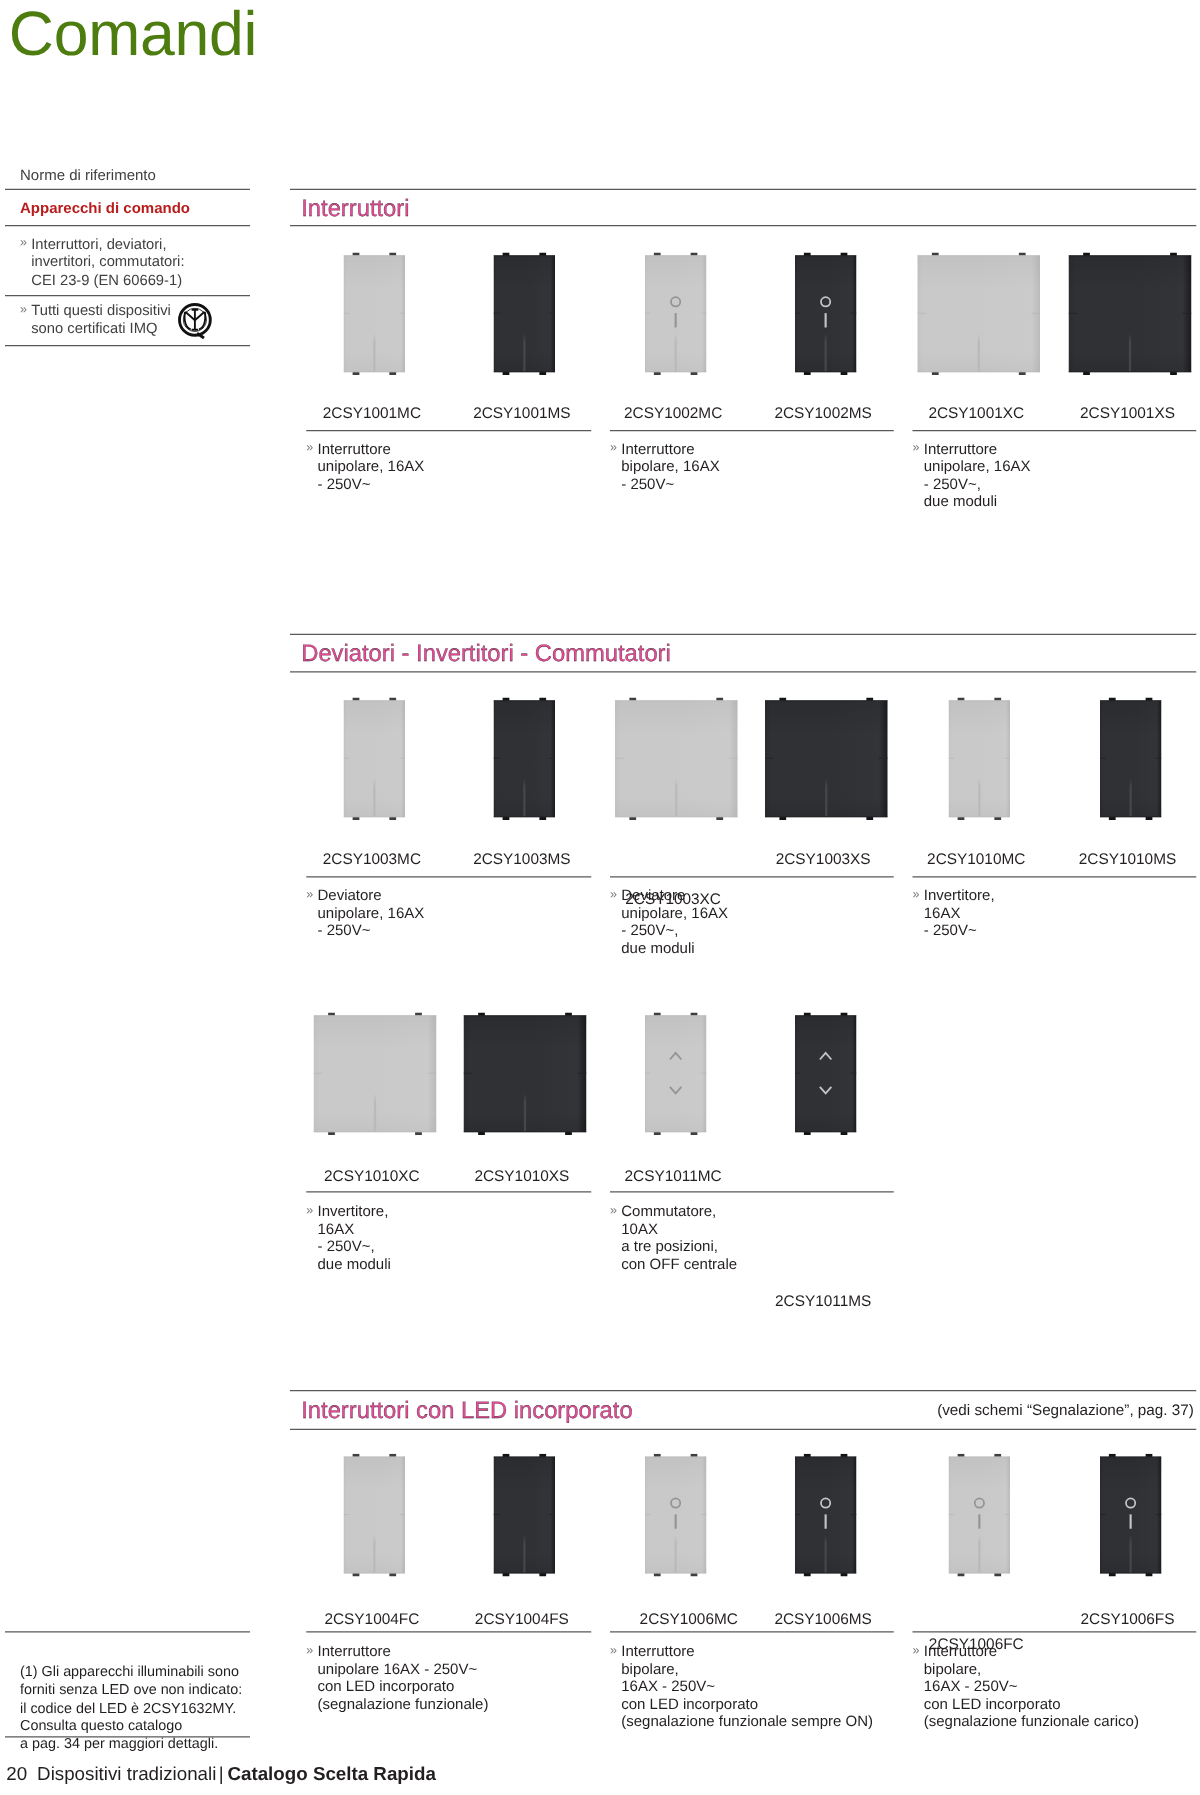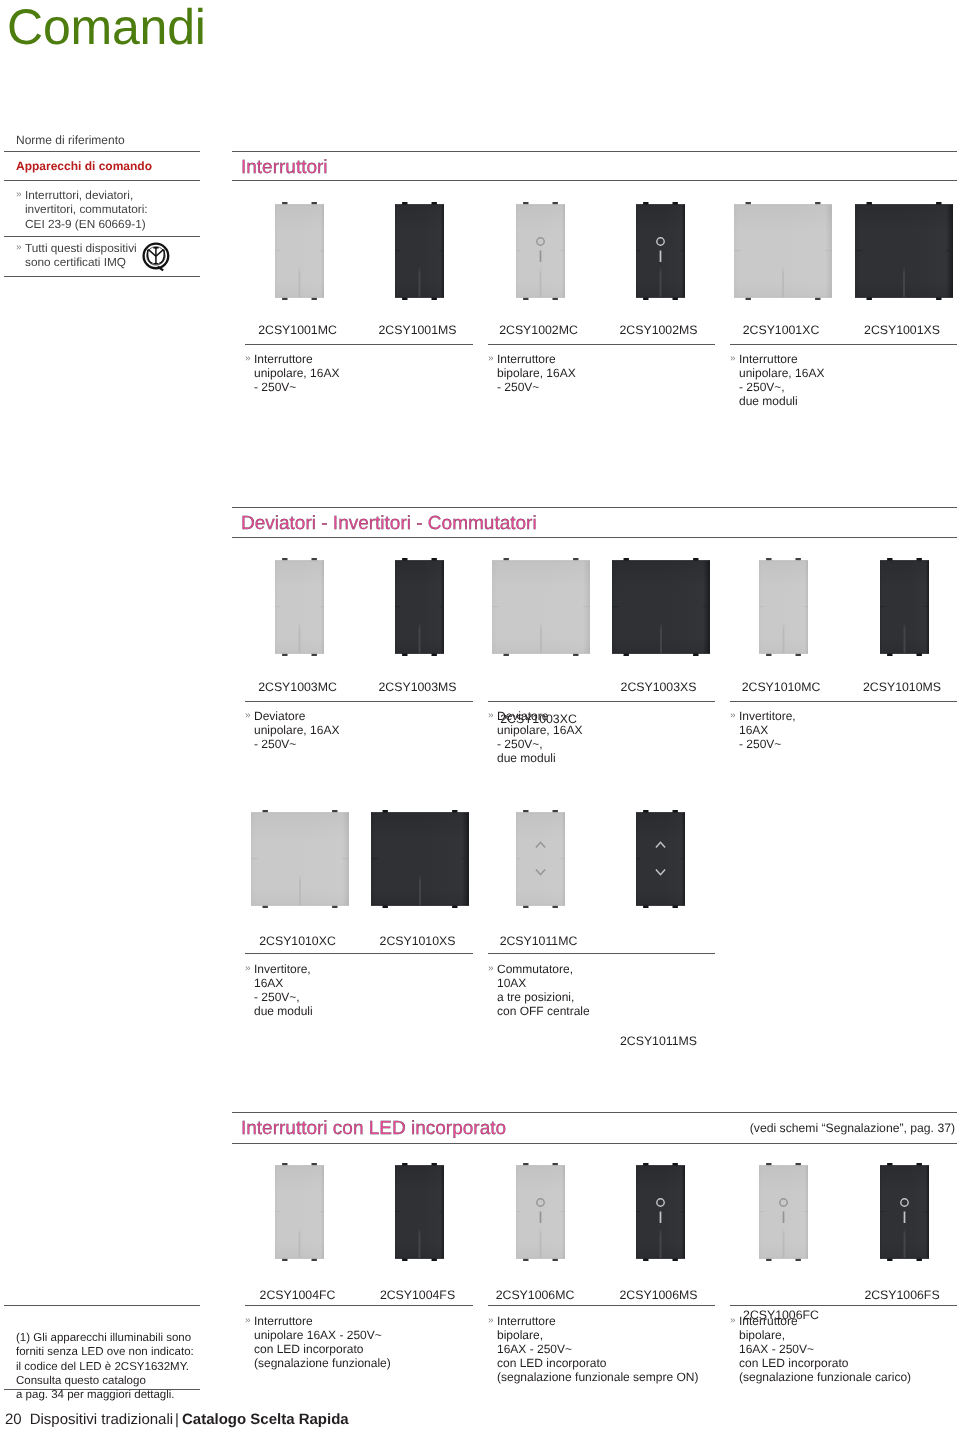--- a/index.html
+++ b/index.html
@@ -823,21 +823,21 @@
           <rect x="0" y="2.2" width="49" height="93.6" fill="url(#m18v)"></rect>
           <rect x="0" y="48.216" width="4.5" height="0.8" fill="#b0b0b1" opacity="0.55"></rect>
           <rect x="44.5" y="48.216" width="4.5" height="0.8" fill="#b0b0b1" opacity="0.55"></rect>
           <rect x="23.6" y="64.68" width="1.8" height="30.52" fill="url(#m18n)"></rect>
           <rect x="0" y="2.2" width="49" height="0.9" fill="#bbbbbc" opacity="0.45"></rect>
           <rect x="0" y="94.9" width="49" height="0.9" fill="#bbbbbc" opacity="0.45"></rect>
           <circle cx="24.5" cy="39.494" r="3.7" fill="none" stroke="#949494" stroke-width="1.4"></circle>
           <rect x="23.65" y="48.494" width="1.7" height="11.5" fill="#949494"></rect>
         </svg>
       </div>
-      <div class="code" style="left: 465px; top: 1288px; width: 140px; text-align: center;">2CSY1006MC</div>
+      <div class="code" style="left: 481px; top: 1288px; width: 140px; text-align: center;">2CSY1006MC</div>
       <div class="prod" style="left: 636px; top: 1163px; width: 49px; height: 98px;">
         <svg width="51" height="99" viewBox="-1 0 51 99" style="position: absolute; left: -1px; top: 0px;">
           <defs>
             <linearGradient id="m19" x1="0" y1="0" x2="1" y2="0">
               <stop offset="0" stop-color="#2a2c30"></stop>
               <stop offset="0.05" stop-color="#2f3135"></stop>
               <stop offset="0.55" stop-color="#2f3135"></stop>
               <stop offset="0.93" stop-color="#323438"></stop>
               <stop offset="1" stop-color="#1a1c1f"></stop>
             </linearGradient>

